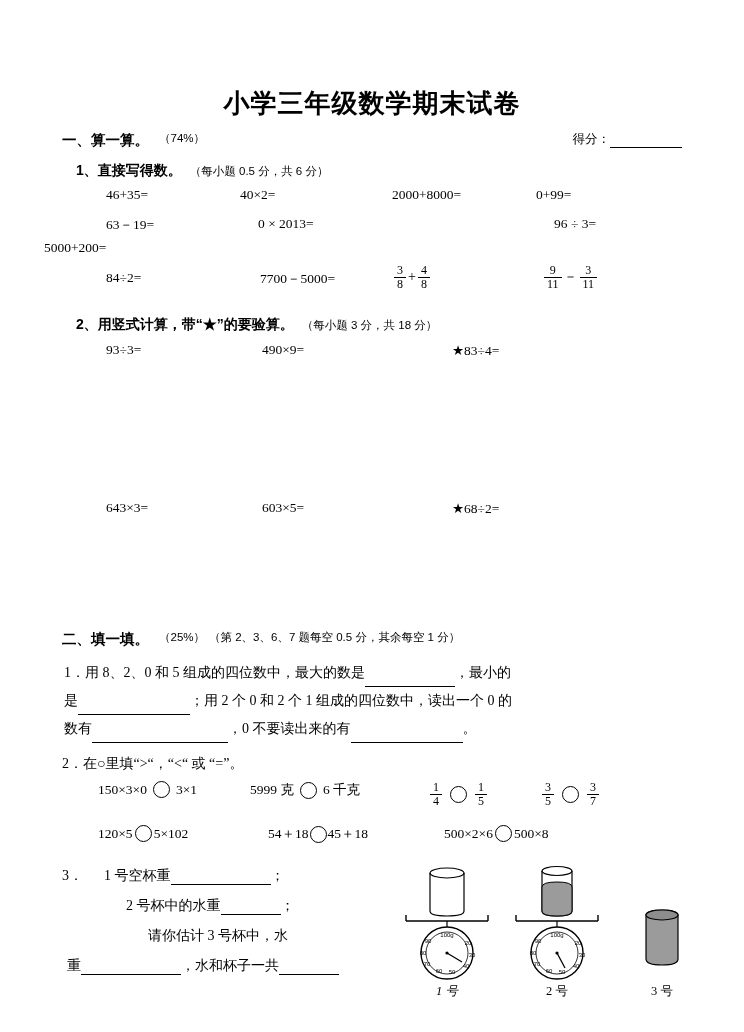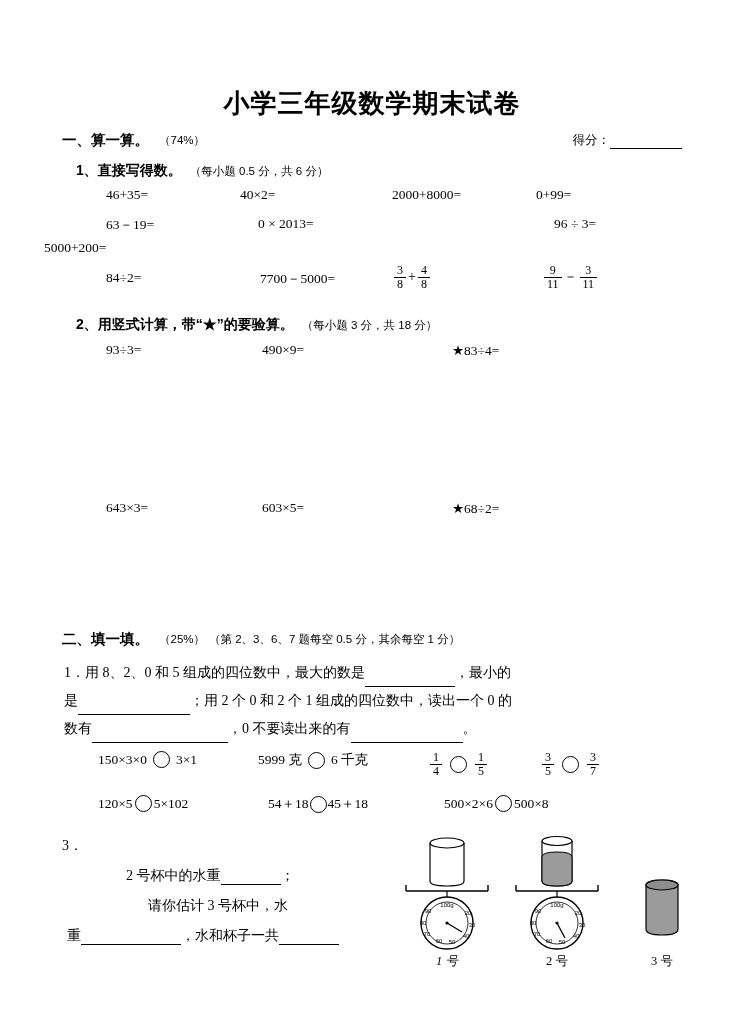--- a/index.html
+++ b/index.html
@@ -36,21 +36,21 @@
     font-weight: bold;
     letter-spacing: 1px;
     margin-top: 26px;
     margin-bottom: 10px;
     font-family: "Liberation Sans", sans-serif;
   }
 
   
   .sec-row {
     display: flex;
-    align-items: center;
+    align-items: flex-start;
     font-size: 14.5px;
     font-weight: bold;
     font-family: "Liberation Sans", sans-serif;
     margin-top: 6px;
   }
   .sec-row .sub {
     font-weight: normal;
     font-size: 11.5px;
     margin-left: 10px;
   }
@@ -148,21 +148,21 @@
   }
 
   .cmp-row {
     position: relative;
     height: 34px;
     font-size: 13.5px;
     margin-top: 8px;
   }
   .cmp-row .c { position: absolute; white-space: nowrap; display: flex; align-items: center; }
   .m1 { left: 36px; }
-  .m2 { left: 196px; text-align: right; }
+  .m2 { left: 188px; text-align: right; }
   .m3 { left: 366px; }
   .m4 { left: 478px; }
   .circ {
     display: inline-block;
     width: 15px; height: 15px;
     border: 1px solid #000;
     border-radius: 50%;
     margin: 0 6px;
   }
 
@@ -281,20 +281,23 @@
       <span class="sub">（25%）</span>
       <span class="sub" style="margin-left:4px;">（第 2、3、6、7 题每空 0.5 分，其余每空 1 分）</span>
     </div>
 
     <div class="fill-text">
       <span>1．</span><span>用 8、2、0 和 5 组成的四位数中，最大的数是</span><span class="blank b90"></span><span>，最小的</span><br>
       <span>是</span><span class="blank b110"></span><span>；用 2 个 0 和 2 个 1 组成的四位数中，读出一个 0 的</span><br>
       <span>数有</span><span class="blank b130"></span><span>，0 不要读出来的有</span><span class="blank b110"></span><span>。</span>
     </div>
 
+    <div class="q2-head">
+      <span>2．</span><span>在○里填“&gt;“，“&lt;“ 或 “=”。</span>
+    </div>
 
     <div class="cmp-row">
       <span class="c m1">
         <span>150×3×0</span>
         <span class="circ"></span>
         <span>3×1</span>
       </span>
       <span class="c m2">
         <span>5999 克</span>
         <span class="circ"></span>
@@ -337,20 +340,23 @@
       </span>
       <span class="c" style="left:382px;">
         <span>500×2×6</span>
         <span class="circ" style="margin:0 2px;"></span>
         <span>500×8</span>
       </span>
     </div>
 
     <div class="q3-area">
       <span class="q3-num">3．</span>
+      <span class="q3-l1">
+        <span>1 号空杯重</span><span class="blank b100"></span><span>；</span>
+      </span>
       <span class="q3-l2">
         <span>2 号杯中的水重</span><span class="blank b60"></span><span>；</span>
       </span>
       <span class="q3-l3">请你估计 3 号杯中，水</span>
       <span class="q3-l4">
         <span>重</span><span class="blank b100"></span><span>，水和杯子一共</span><span class="blank b60"></span>
       </span>
 
       <div class="scales">
 

